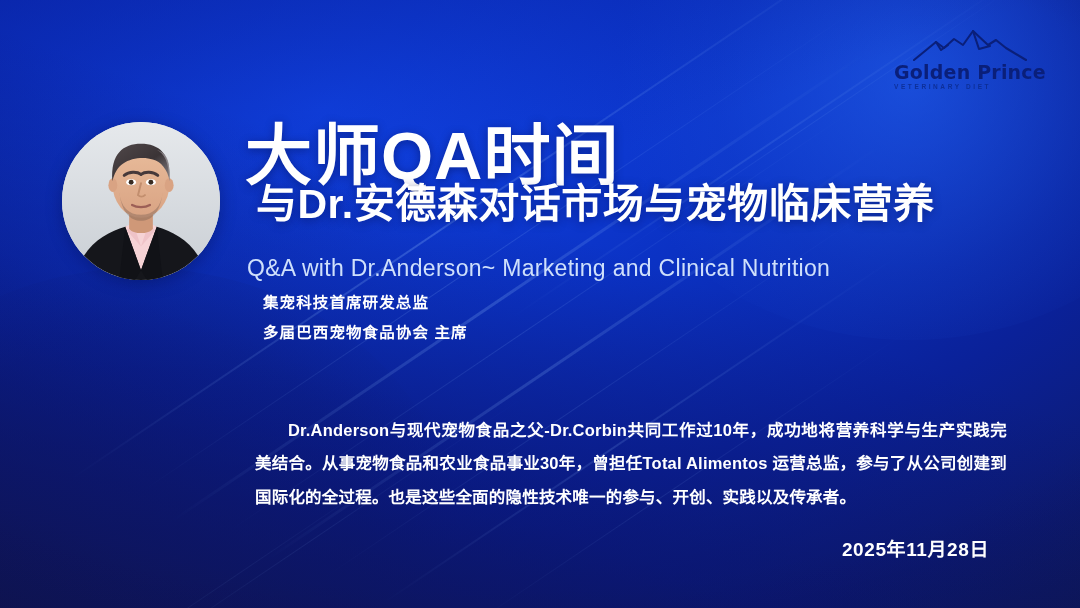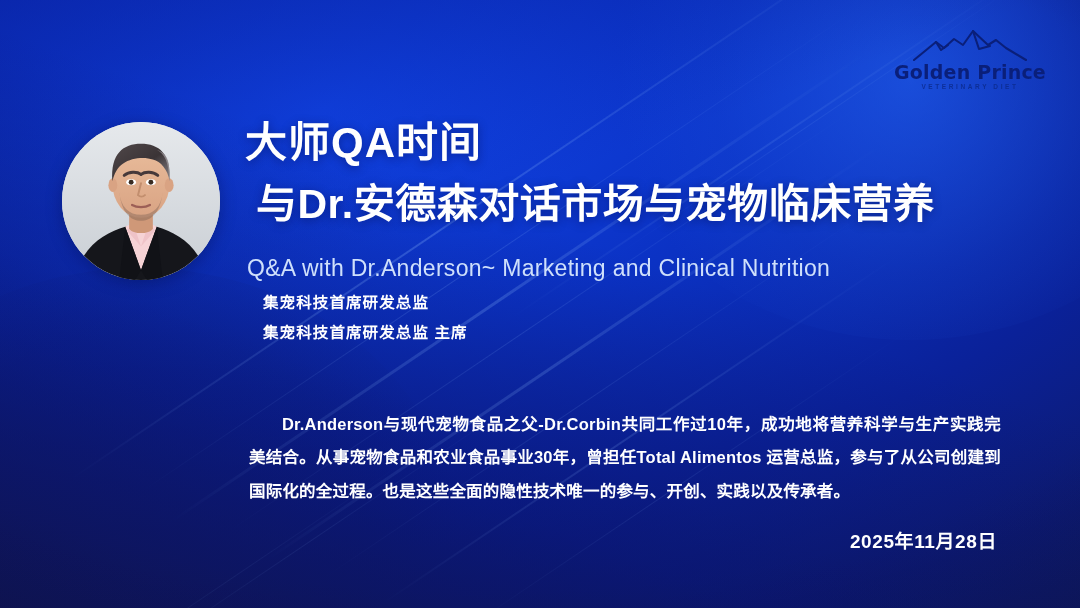--- a/index.html
+++ b/index.html
@@ -72,21 +72,21 @@
     inset: 0;
     background: radial-gradient(130% 110% at 45% 40%, rgba(0,0,0,0) 52%, rgba(4,8,50,0.42) 100%);
   }
 
   
   .logo {
     position: absolute;
     right: 34px;
     top: 28px;
     width: 152px;
-    text-align: center;
+    text-align: left;
     line-height: 1;
   }
   .logo-mark { display: block; margin: 0 auto 1px; }
   .logo-word {
     display: block;
     font-size: 19px;
     font-weight: 700;
     letter-spacing: 0.2px;
     color: #0a1f7a;
     font-family: "DejaVu Sans", sans-serif;
@@ -121,21 +121,21 @@
     left: 245px;
     top: 0;
     width: 752px;
     height: 608px;
   }
   .title-main {
     position: absolute;
     left: 0;
     top: 122px;
     margin: 0;
-    font-size: 42px;
+    font-size: 67px;
     font-weight: 700;
     color: #ffffff;
     letter-spacing: 1px;
     line-height: 1;
     text-shadow: 0 2px 10px rgba(3,12,70,0.45);
   }
   .title-sub {
     position: absolute;
     left: 11px;
     top: 184px;
@@ -175,36 +175,36 @@
     letter-spacing: 1.1px;
     line-height: 1;
   }
   .credentials p:last-child { margin-bottom: 0; }
 
   .bio {
     position: absolute;
     left: 0;
     top: 404px;
     width: 752px;
-    margin: 4px;
+    margin: 10px;
     font-size: 16.5px;
     font-weight: 700;
     color: #ffffff;
     line-height: 2.02;
     text-align: justify;
     text-justify: inter-character;
     text-indent: 2em;
     letter-spacing: 0.2px;
   }
 
   .date {
     position: absolute;
     right: 0;
     top: 532px;
-    margin: 0;
+    margin: 8px;
     font-size: 19px;
     font-weight: 700;
     color: #ffffff;
     letter-spacing: 0.6px;
     line-height: 1;
   }
 </style>
 </head>
 <body>
 
@@ -300,21 +300,21 @@
     </svg>
   </div>
 
   <div class="content">
     <h1 class="title-main">大师QA时间</h1>
     <h2 class="title-sub">与Dr.安德森对话市场与宠物临床营养</h2>
     <p class="title-en">Q&amp;A with Dr.Anderson~ Marketing and Clinical Nutrition</p>
 
     <div class="credentials">
       <p>集宠科技首席研发总监</p>
-      <p>集宠科技首席研发总监 主席</p>
+      <p>多届巴西宠物食品协会 主席</p>
     </div>
 
     <p class="bio">Dr.Anderson与现代宠物食品之父-Dr.Corbin共同工作过10年，成功地将营养科学与生产实践完美结合。从事宠物食品和农业食品事业30年，曾担任Total Alimentos 运营总监，参与了从公司创建到国际化的全过程。也是这些全面的隐性技术唯一的参与、开创、实践以及传承者。</p>
 
     <p class="date">2025年11月28日</p>
   </div>
 
 </div>
 
 </body></html>

